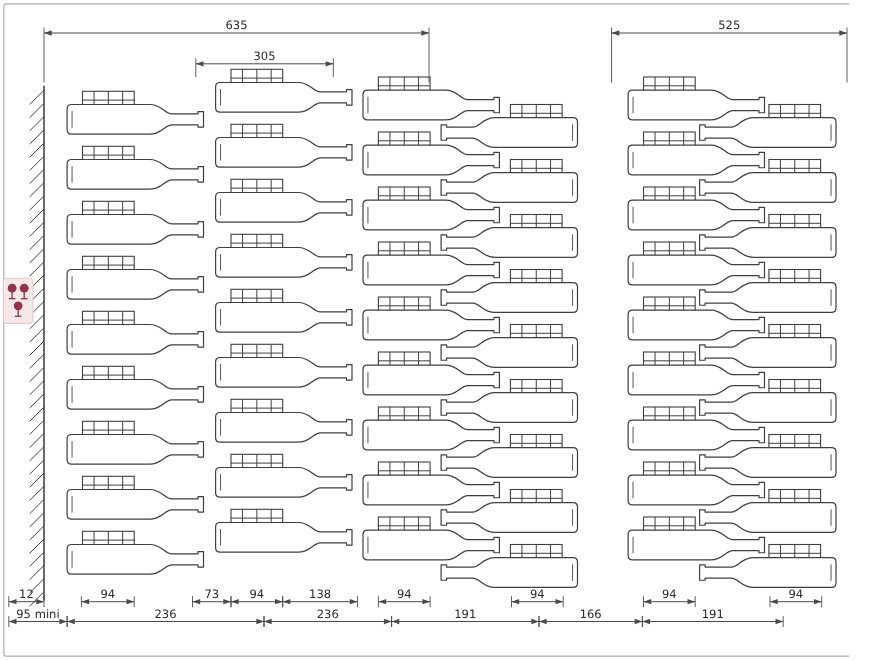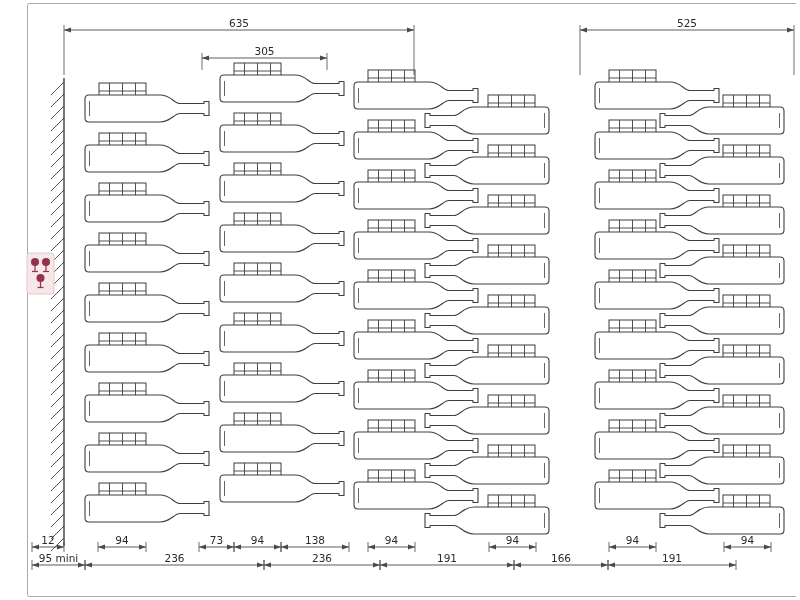--- a/index.html
+++ b/index.html
@@ -2,21 +2,20 @@
 <html><head>
 <meta charset="utf-8">
 <style>
   html,body{margin:0;padding:0;background:#ffffff;}
   .stage{
     position:relative;
     width:772px;height:600px;
     background:#ffffff;
     font-family:"DejaVu Sans", sans-serif;
     overflow:hidden;
-    padding-left:24px;
   }
   svg{display:block;}
   text{font-family:"DejaVu Sans", sans-serif;}
 </style>
 </head>
 <body>
 
 <div class="stage">
   <svg id="diagram-svg" width="800" height="600" viewBox="0 0 800 600">
       <rect x="3.5" y="3.5" width="793" height="593" rx="2" fill="none" stroke="#a9a9a9" stroke-width="1"></rect>

